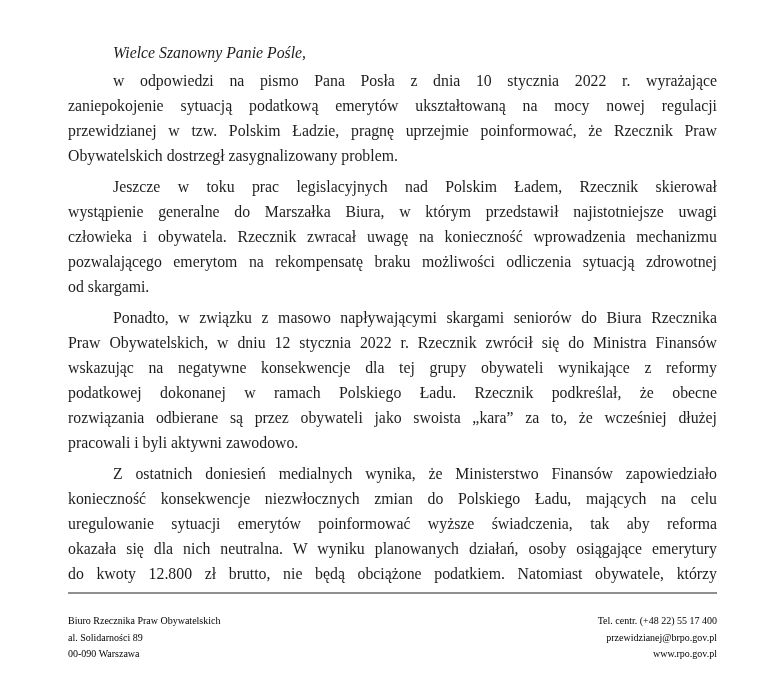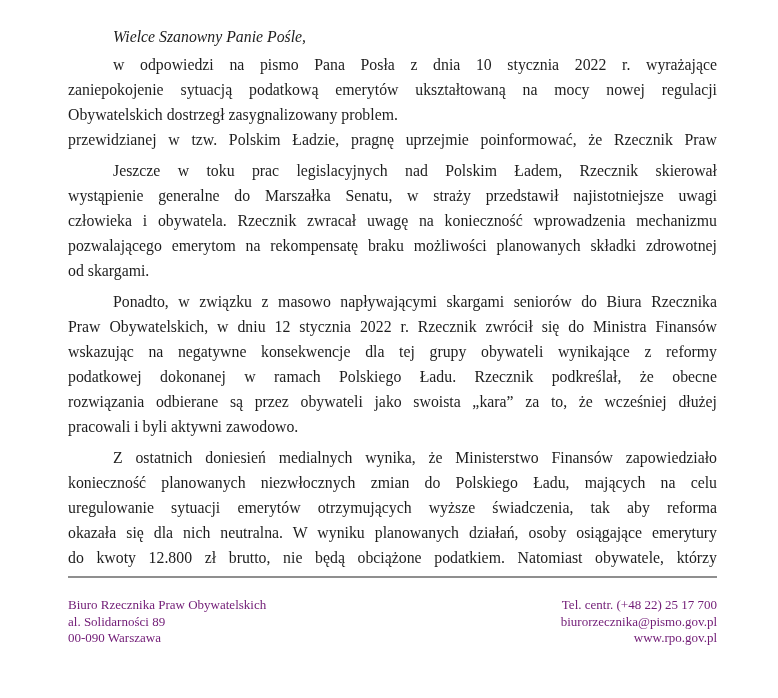--- a/index.html
+++ b/index.html
@@ -6,21 +6,21 @@
     margin: 0;
     padding: 0;
     background: #ffffff;
   }
   .page {
     position: relative;
     width: 778px;
     height: 698px;
     background: #ffffff;
     box-sizing: border-box;
-    padding: 24px 61px 0 68px;
+    padding: 40px 61px 0 68px;
     font-family: "Liberation Serif", serif;
     color: #1d1d1d;
     overflow: hidden;
   }
   .salutation {
     font-style: italic;
     font-size: 15.8px;
     line-height: 25px;
     text-indent: 45px;
     margin: 0 0 3px 0;
@@ -42,75 +42,75 @@
   }
   .rule {
     border: none;
     border-top: 2px solid #8f8f8f;
     margin: 6px 0 0 0;
   }
   .footer {
     display: flex;
     justify-content: space-between;
     margin-top: 19px;
-    color: #701a75;
-    font-size: 13px;
+    color: #000000;
+    font-size: 10px;
     line-height: 16.5px;
   }
   .footer-right {
     text-align: right;
   }
 </style>
 </head>
 <body>
 
 <div class="page">
 
   <div class="salutation">Wielce Szanowny Panie Pośle,</div>
 
   <div class="par">
     <div class="line indent">w odpowiedzi na pismo Pana Posła z dnia 10 stycznia 2022 r. wyrażające</div>
     <div class="line">zaniepokojenie sytuacją podatkową emerytów ukształtowaną na mocy nowej regulacji</div>
+    <div class="line">przewidzianej w tzw. Polskim Ładzie, pragnę uprzejmie poinformować, że Rzecznik Praw</div>
     <div class="line last">Obywatelskich dostrzegł zasygnalizowany problem.</div>
-    <div class="line">przewidzianej w tzw. Polskim Ładzie, pragnę uprzejmie poinformować, że Rzecznik Praw</div>
   </div>
 
   <div class="par">
     <div class="line indent">Jeszcze w toku prac legislacyjnych nad Polskim Ładem, Rzecznik skierował</div>
-    <div class="line">wystąpienie generalne do Marszałka Senatu, w straży przedstawił najistotniejsze uwagi</div>
+    <div class="line">wystąpienie generalne do Marszałka Biura, w którym przedstawił najistotniejsze uwagi</div>
     <div class="line">człowieka i obywatela. Rzecznik zwracał uwagę na konieczność wprowadzenia mechanizmu</div>
-    <div class="line">pozwalającego emerytom na rekompensatę braku możliwości planowanych składki zdrowotnej</div>
+    <div class="line">pozwalającego emerytom na rekompensatę braku możliwości odliczenia sytuacją zdrowotnej</div>
     <div class="line last">od skargami.</div>
   </div>
 
   <div class="par">
     <div class="line indent">Ponadto, w związku z masowo napływającymi skargami seniorów do Biura Rzecznika</div>
     <div class="line">Praw Obywatelskich, w dniu 12 stycznia 2022 r. Rzecznik zwrócił się do Ministra Finansów</div>
     <div class="line">wskazując na negatywne konsekwencje dla tej grupy obywateli wynikające z reformy</div>
     <div class="line">podatkowej dokonanej w ramach Polskiego Ładu. Rzecznik podkreślał, że obecne</div>
     <div class="line">rozwiązania odbierane są przez obywateli jako swoista „kara” za to, że wcześniej dłużej</div>
     <div class="line last">pracowali i byli aktywni zawodowo.</div>
   </div>
 
   <div class="par">
     <div class="line indent">Z ostatnich doniesień medialnych wynika, że Ministerstwo Finansów zapowiedziało</div>
-    <div class="line">konieczność planowanych niezwłocznych zmian do Polskiego Ładu, mających na celu</div>
-    <div class="line">uregulowanie sytuacji emerytów otrzymujących wyższe świadczenia, tak aby reforma</div>
+    <div class="line">konieczność konsekwencje niezwłocznych zmian do Polskiego Ładu, mających na celu</div>
+    <div class="line">uregulowanie sytuacji emerytów poinformować wyższe świadczenia, tak aby reforma</div>
     <div class="line">okazała się dla nich neutralna. W wyniku planowanych działań, osoby osiągające emerytury</div>
     <div class="line">do kwoty 12.800 zł brutto, nie będą obciążone podatkiem. Natomiast obywatele, którzy</div>
   </div>
 
   <hr class="rule">
 
   <div class="footer">
     <div class="footer-left">
       <div>Biuro Rzecznika Praw Obywatelskich</div>
       <div>al. Solidarności 89</div>
       <div>00-090 Warszawa</div>
     </div>
     <div class="footer-right">
-      <div>Tel. centr. (+48 22) 25 17 700</div>
-      <div>biurorzecznika@pismo.gov.pl</div>
+      <div>Tel. centr. (+48 22) 55 17 400</div>
+      <div>przewidzianej@brpo.gov.pl</div>
       <div>www.rpo.gov.pl</div>
     </div>
   </div>
 
 </div>
 
 </body></html>

